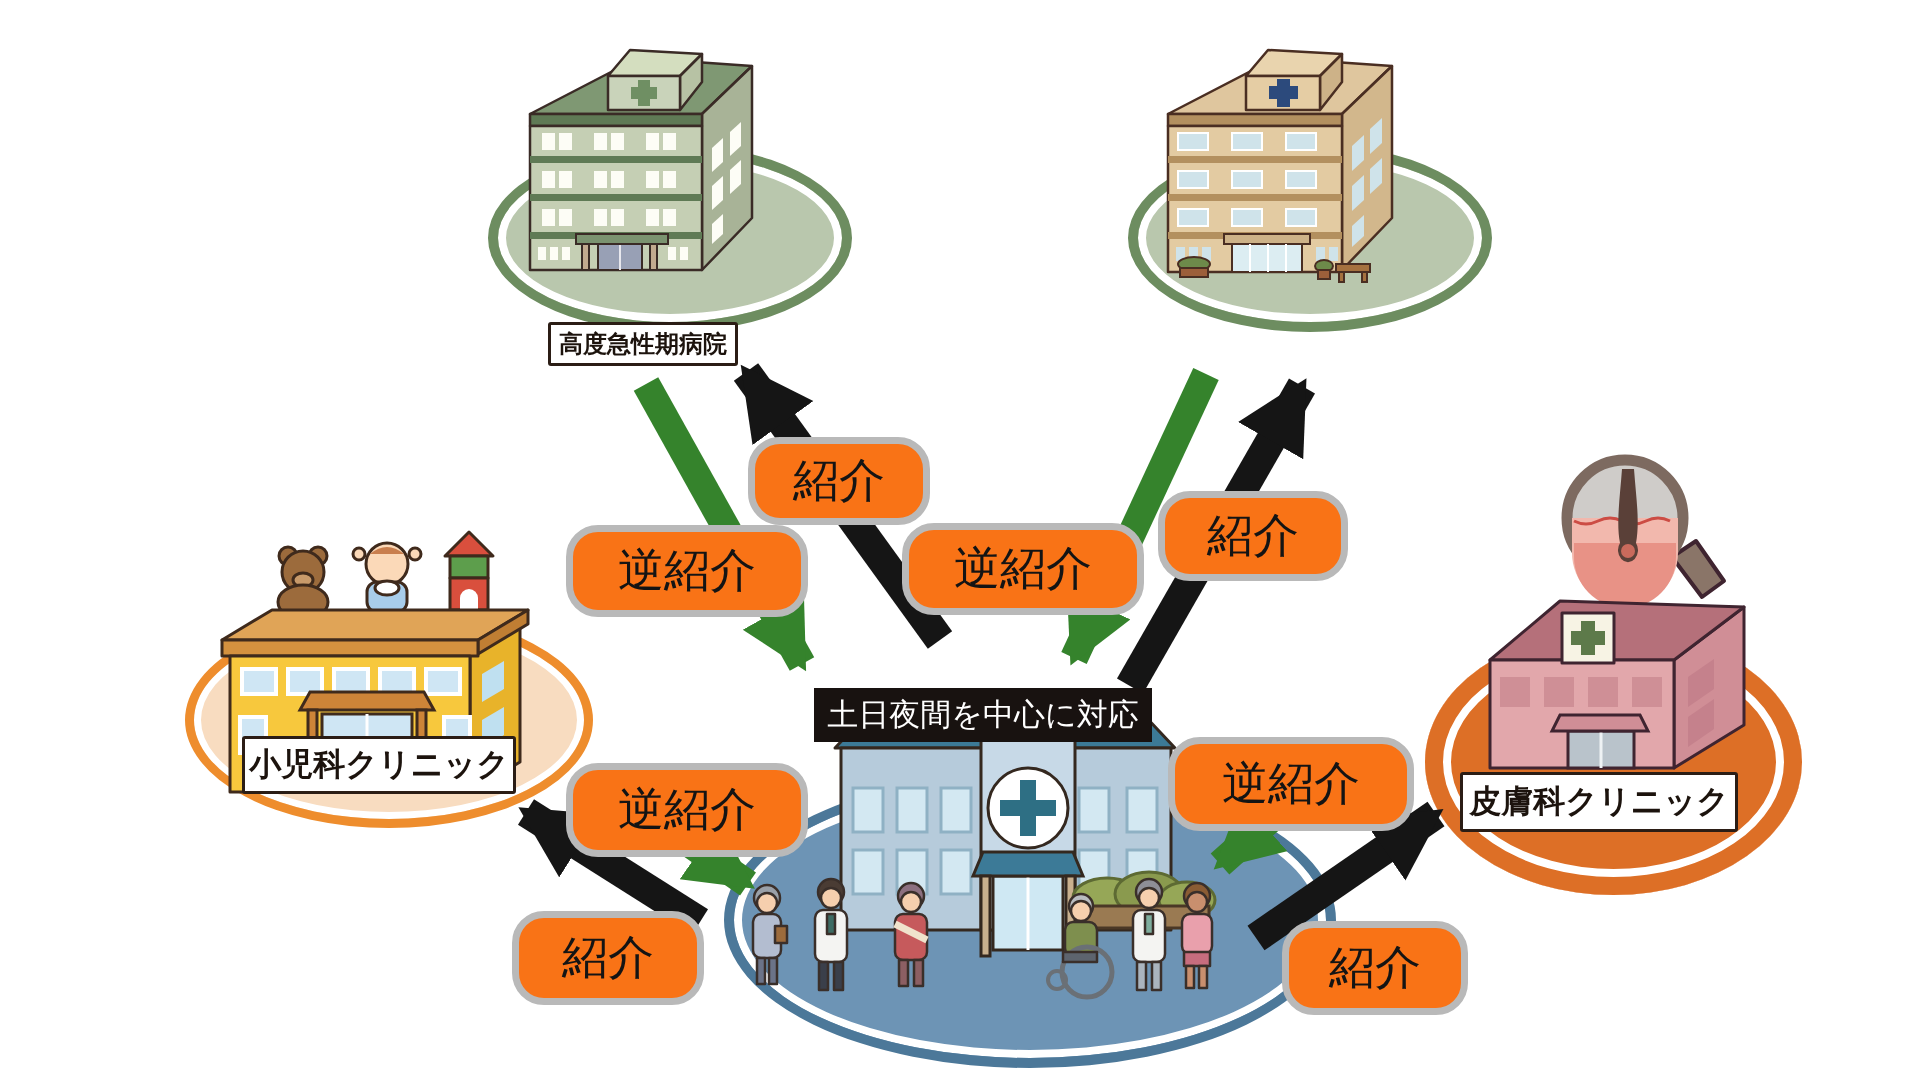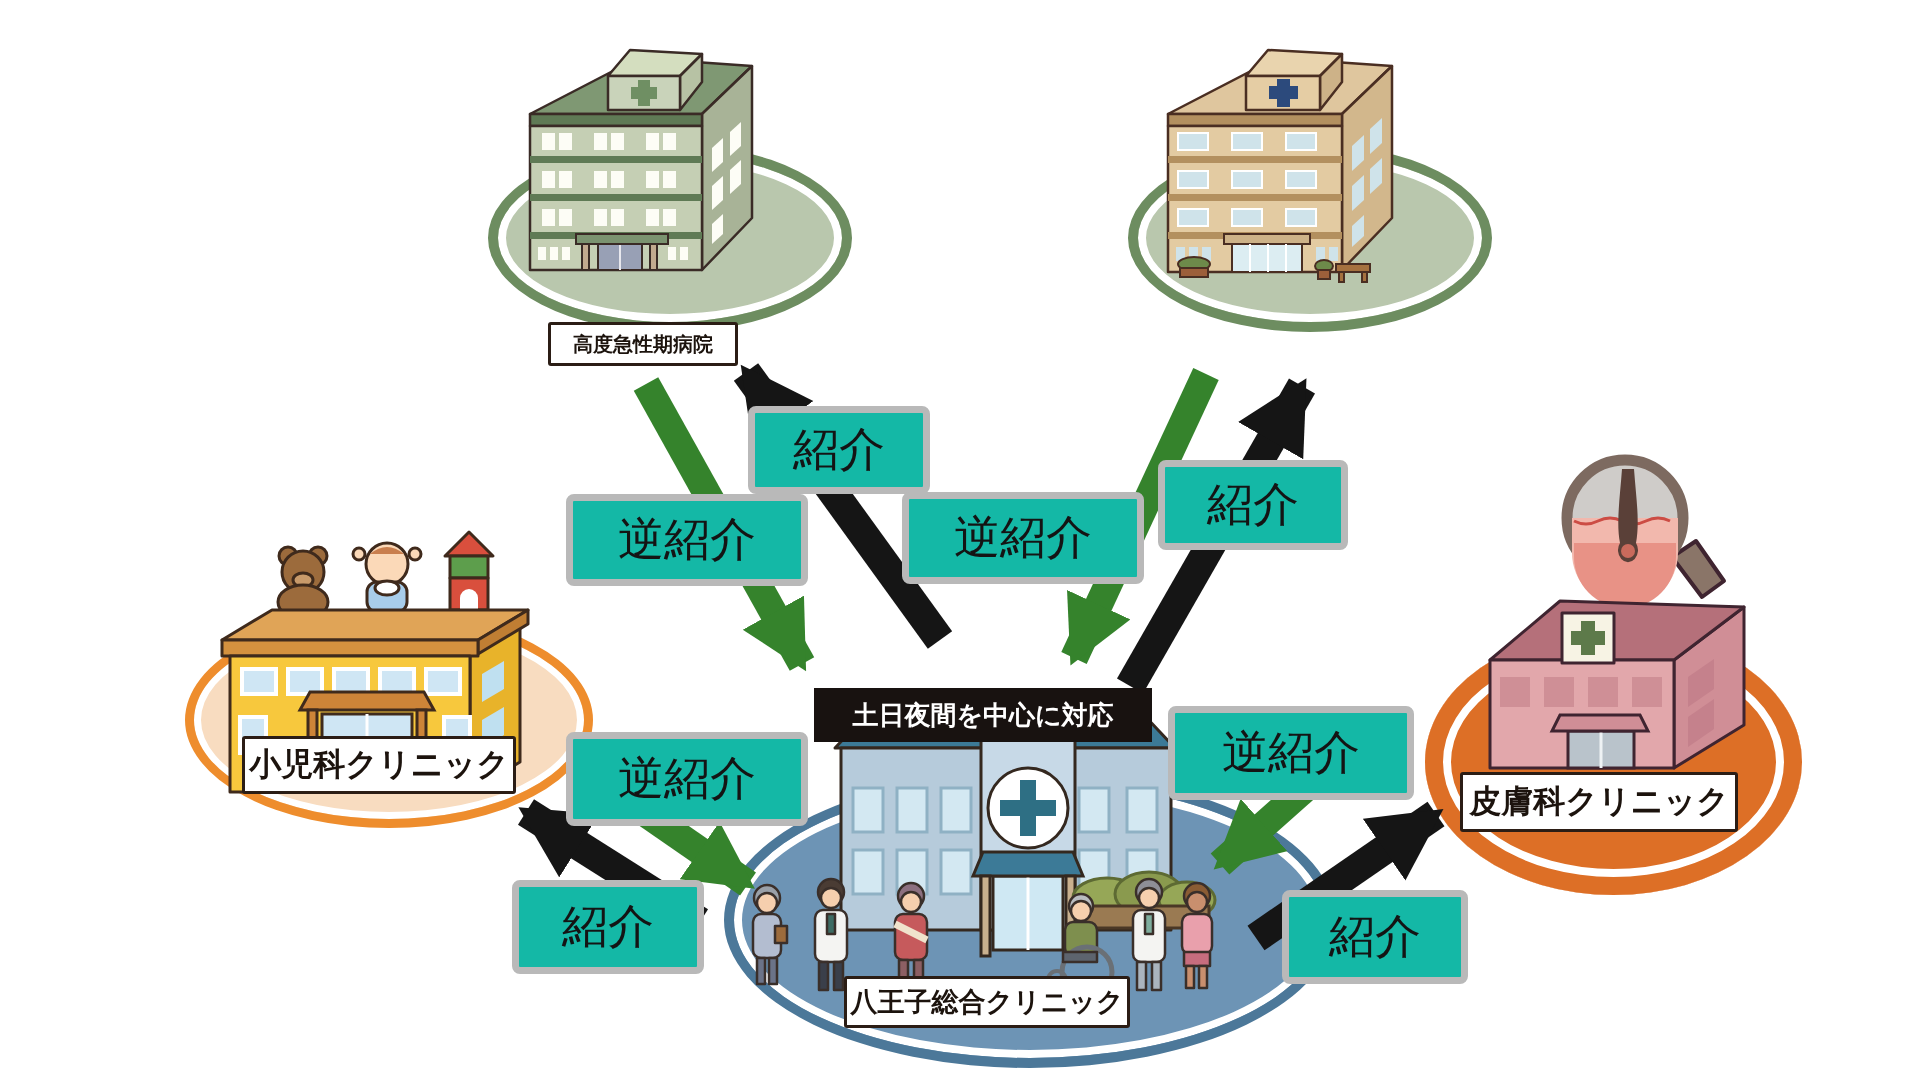--- a/index.html
+++ b/index.html
@@ -10,24 +10,24 @@
   .ell-green{background:#b9c7ad;border:10px solid #6d8d60;box-shadow:inset 0 0 0 8px #fff;}
   .ell-peach{background:#f8dcc0;border:9px solid #ee8d2d;box-shadow:inset 0 0 0 7px #fff;}
   .ell-orange{background:#dd6f26;box-shadow:inset 0 0 0 18px #dd6f26, inset 0 0 0 26px #ffffff;}
   .ell-blue{background:#6d94b5;border:10px solid #4c7899;box-shadow:inset 0 0 0 8px #fff;}
   
   .fac-label{position:absolute;display:flex;align-items:center;justify-content:center;
     background:#ffffff;border:3px solid #2b1d15;border-radius:3px;color:#1c130d;
     font-weight:bold;white-space:nowrap;z-index:12;}
   
   .ref-label{position:absolute;display:flex;align-items:center;justify-content:center;
-    background:#14b8a6;border:7px solid #b9b9b9;border-radius:8px;color:#141414;
-    font-size:46px;font-weight:400;white-space:nowrap;z-index:10;}
+    background:#f97316;border:7px solid #b9b9b9;border-radius:32px;color:#141414;
+    font-size:46px;font-weight:400;white-space:nowrap;z-index:10;margin-top:31px;}
   .banner{position:absolute;display:flex;align-items:center;justify-content:center;
-    background:#181210;color:#ffffff;font-weight:bold;font-size:26px;white-space:nowrap;z-index:12;}
+    background:#181210;color:#ffffff;font-weight:normal;font-size:31px;white-space:nowrap;z-index:12;}
   .bld{position:absolute;z-index:3;}
   .arrows{position:absolute;left:0;top:0;z-index:6;}
 </style>
 </head>
 <body>
 
 <div class="stage">
 
   <div class="ell ell-green" style="left:488px;top:144px;width:344px;height:168px;"></div>
   <div class="ell ell-green" style="left:1128px;top:144px;width:344px;height:168px;"></div>
@@ -342,24 +342,23 @@
     <line x1="1206" y1="374" x2="1074" y2="658" stroke="#35832c" stroke-width="28" marker-end="url(#hg)"></line>
     <line x1="1130" y1="686" x2="1302" y2="386" stroke="#151515" stroke-width="30" marker-end="url(#hb)"></line>
     <line x1="700" y1="922" x2="526" y2="812" stroke="#151515" stroke-width="30" marker-end="url(#hb)"></line>
     <line x1="618" y1="794" x2="748" y2="884" stroke="#35832c" stroke-width="28" marker-end="url(#hg)"></line>
     <line x1="1310" y1="784" x2="1220" y2="864" stroke="#35832c" stroke-width="28" marker-end="url(#hg)"></line>
     <line x1="1256" y1="938" x2="1436" y2="814" stroke="#151515" stroke-width="30" marker-end="url(#hb)"></line>
   </svg>
 
   <div class="banner" style="left:814px;top:688px;width:338px;height:54px;">土日夜間を中心に対応</div>
 
-  <div class="fac-label" style="left:548px;top:322px;width:184px;height:38px;font-size:20px;">高度急性期病院</div>
+  <div class="fac-label" style="left:548px;top:322px;width:184px;height:38px;font-size:24px;">高度急性期病院</div>
   <div class="fac-label" style="left:1460px;top:772px;width:272px;height:54px;font-size:32px;">皮膚科クリニック</div>
   <div class="fac-label" style="left:242px;top:736px;width:268px;height:52px;font-size:32px;">小児科クリニック</div>
-  <div class="fac-label" style="left:844px;top:976px;width:280px;height:46px;font-size:27px;">八王子総合クリニック</div>
 
   <div class="ref-label" style="left:748px;top:406px;width:168px;height:74px;">紹介</div>
   <div class="ref-label" style="left:566px;top:494px;width:228px;height:78px;">逆紹介</div>
   <div class="ref-label" style="left:902px;top:492px;width:228px;height:78px;">逆紹介</div>
   <div class="ref-label" style="left:1158px;top:460px;width:176px;height:76px;">紹介</div>
   <div class="ref-label" style="left:566px;top:732px;width:228px;height:80px;">逆紹介</div>
   <div class="ref-label" style="left:512px;top:880px;width:178px;height:80px;">紹介</div>
   <div class="ref-label" style="left:1168px;top:706px;width:232px;height:80px;">逆紹介</div>
   <div class="ref-label" style="left:1282px;top:890px;width:172px;height:80px;">紹介</div>
 

